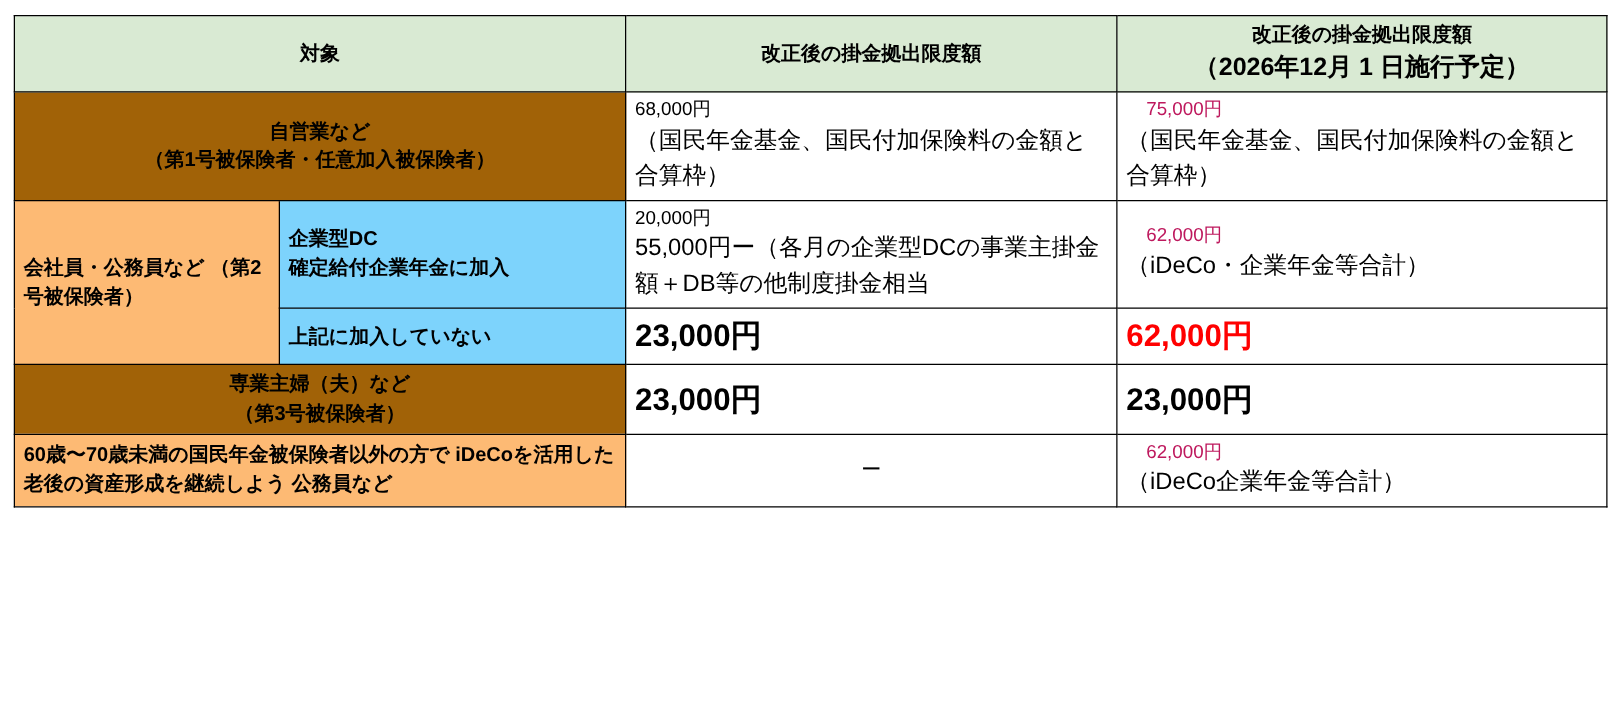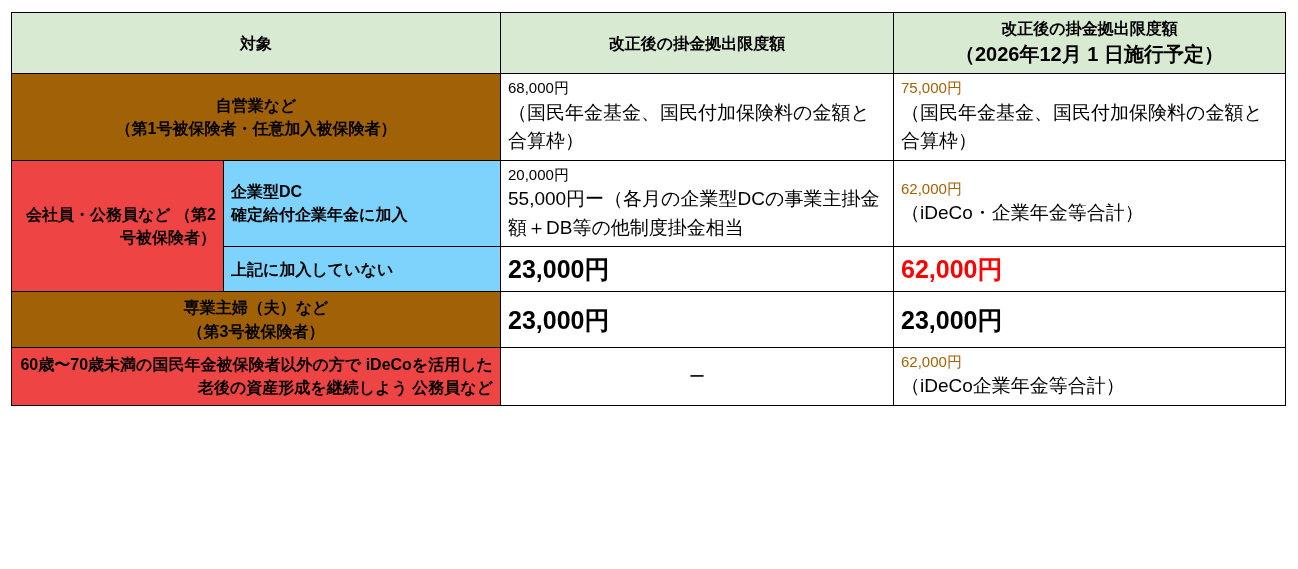--- a/index.html
+++ b/index.html
@@ -52,44 +52,44 @@
   }
 
   
   .cat {
     background: #a16207;
     font-weight: bold;
     text-align: center;
   }
   .cat .line { display: block; }
   .cat-narrow {
-    background: #ef4444;
-    font-weight: bold;
-    text-align: right;
+    background: #fdba74;
+    font-weight: bold;
+    text-align: left;
     font-size: 15px;
     line-height: 1.5;
   }
   .cat-sub {
     background: #7dd3fc;
     font-weight: bold;
     text-align: left;
     font-size: 16px;
   }
   .cat-sub .line { display: block; }
 
   
   .val { text-align: left; }
   .amount {
     display: block;
     font-weight: normal;
     font-size: 15px;
     line-height: 1.3;
     margin-bottom: 1px;
   }
-  .amount.red { color: #a16207; }
+  .amount.red { color: #be185d; margin-left: 16px; }
   .note {
     display: block;
     font-size: 19px;
     line-height: 1.5;
   }
   .dash {
     text-align: center;
     font-size: 17px;
   }
   .amount-only {

